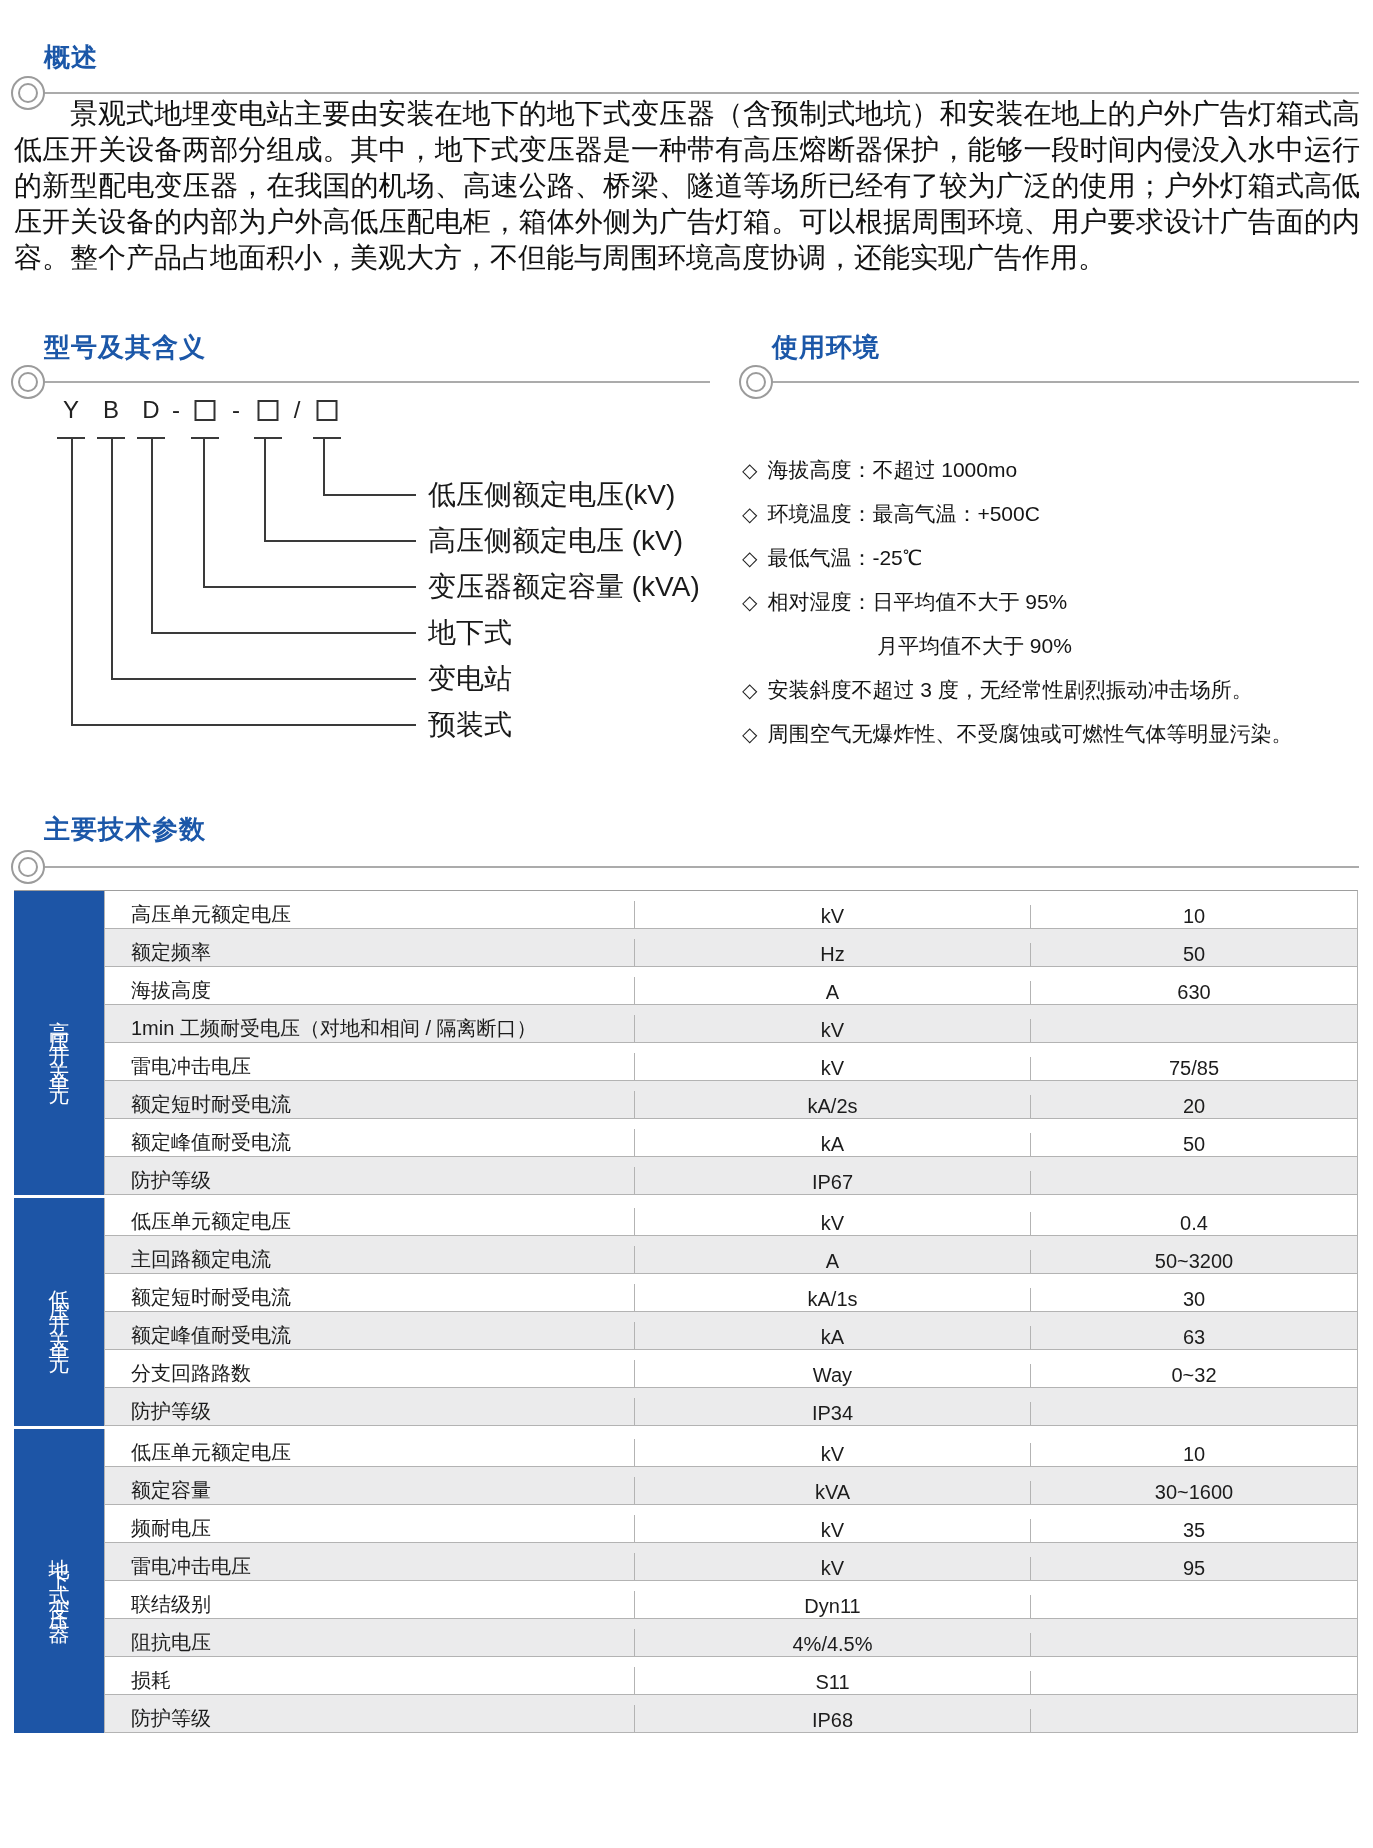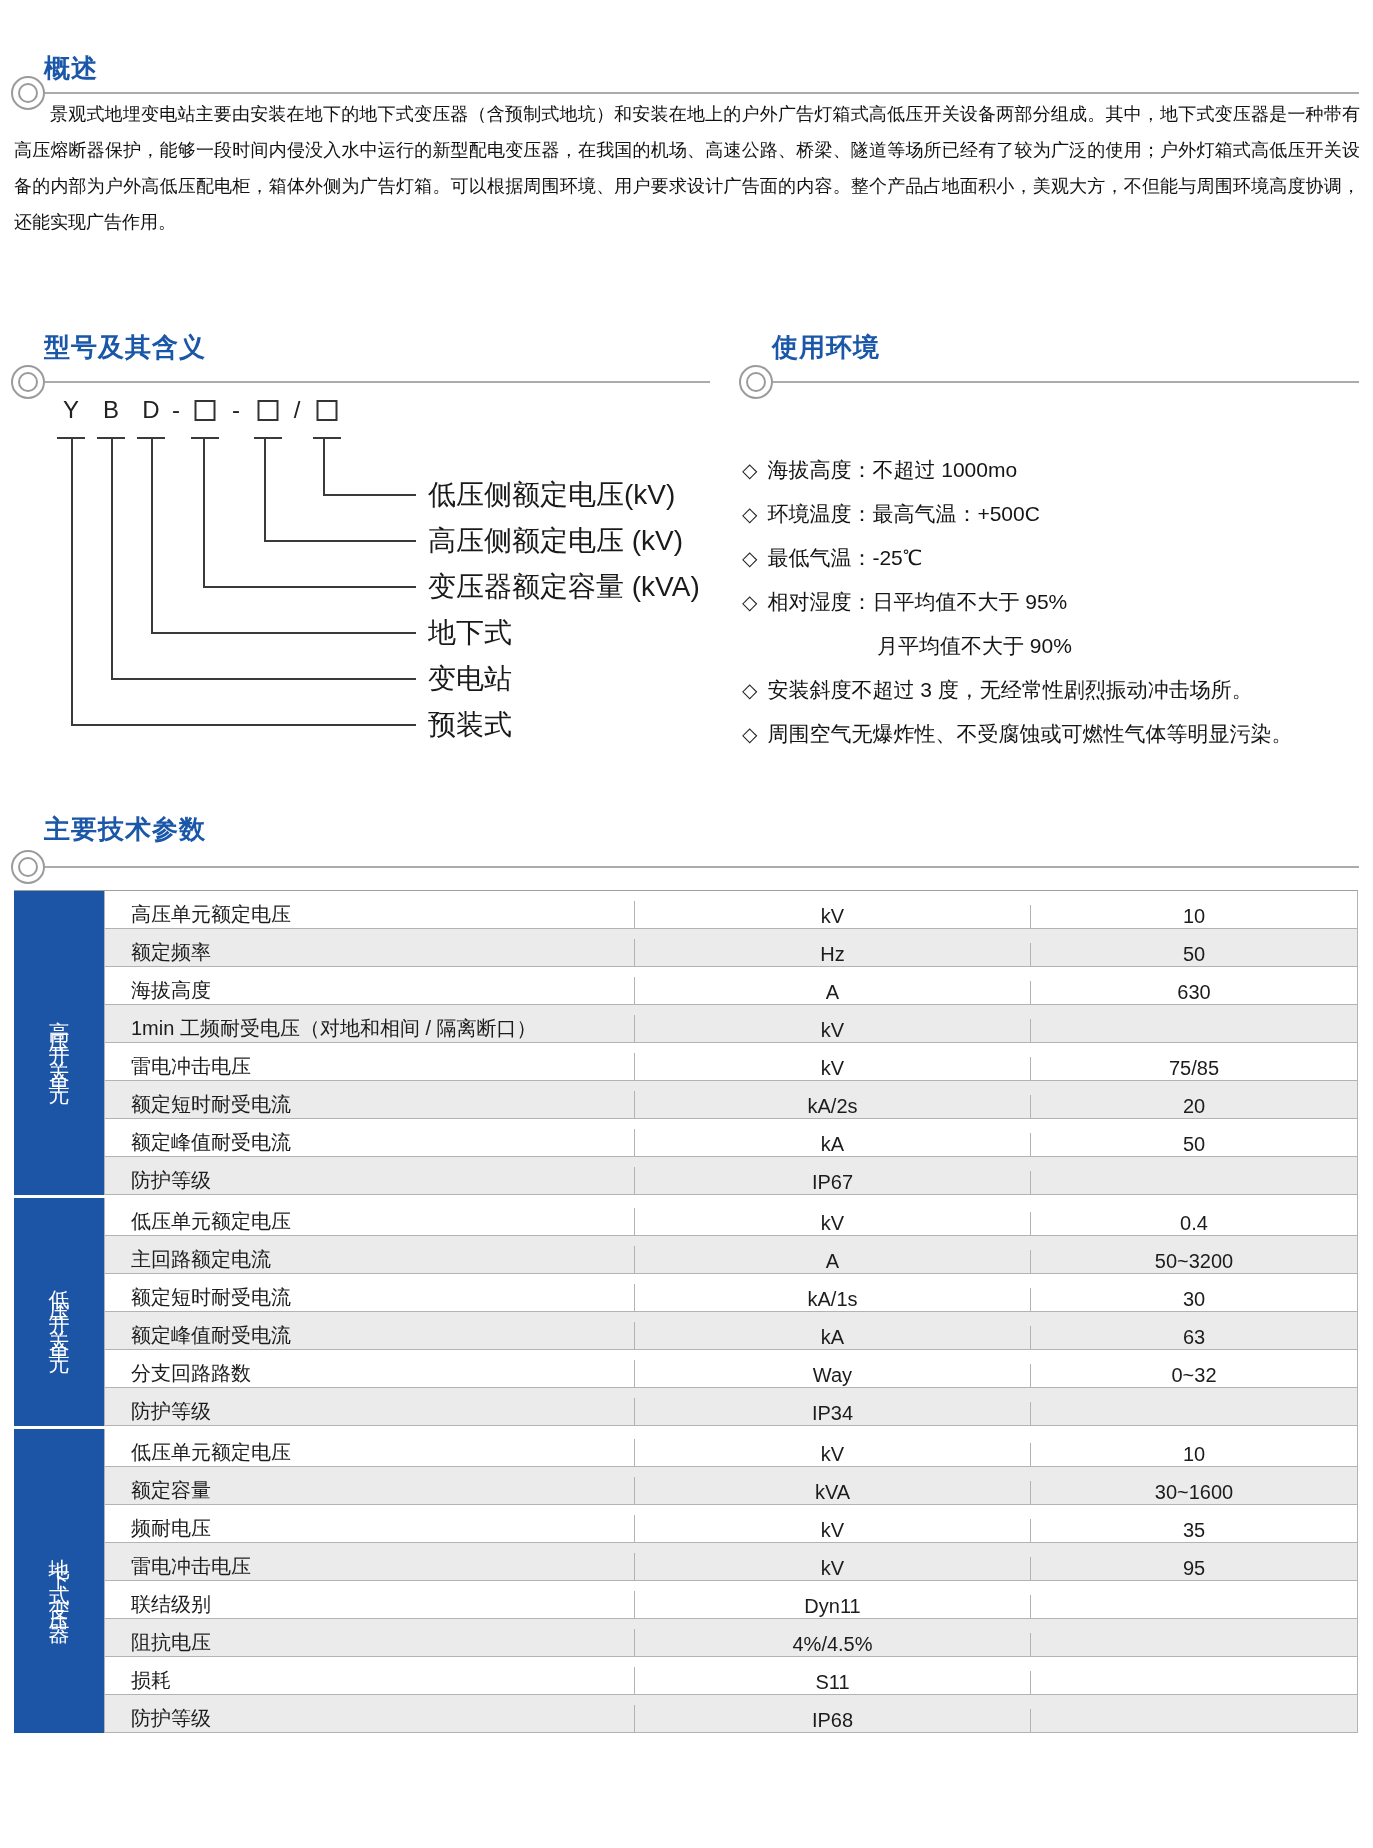--- a/index.html
+++ b/index.html
@@ -5,21 +5,21 @@
   html,body{margin:0;padding:0;background:#fff;}
   .page{position:relative;width:1373px;height:1848px;background:#fff;overflow:hidden;
         font-family:"Liberation Sans",sans-serif;color:#141414;}
   
   .sec-title{position:absolute;font-size:26px;font-weight:bold;color:#1b57a8;letter-spacing:1px;white-space:nowrap;}
   .sec-rule{position:absolute;height:2px;background:#ababab;}
   .ring{position:absolute;width:34px;height:34px;border:2px solid #9b9b9b;border-radius:50%;
         background:#fff;display:flex;align-items:center;justify-content:center;box-sizing:border-box;}
   .ring::after{content:"";width:20px;height:20px;border:2px solid #9b9b9b;border-radius:50%;box-sizing:border-box;}
   
-  .para{position:absolute;left:14px;top:96px;width:1346px;font-size:18px;line-height:36px;
+  .para{position:absolute;left:14px;top:96px;width:1346px;font-size:28px;line-height:36px;
         text-align:justify;text-indent:2em;color:#111;}
   
   .mchar{position:absolute;top:396px;transform:translateX(-50%);font-size:24px;color:#222;font-weight:500;}
   .mbox{position:absolute;top:400px;transform:translateX(-50%);width:21px;height:21px;
         border:2px solid #333;box-sizing:border-box;background:#fff;}
   .munder{position:absolute;top:437px;width:28px;height:2px;background:#3a3a3a;}
   .vline{position:absolute;width:2px;background:#3a3a3a;}
   .hline{position:absolute;height:2px;background:#3a3a3a;}
   .mlabel{position:absolute;left:428px;transform:translateY(-50%);font-size:28px;color:#1a1a1a;white-space:nowrap;}
   
@@ -38,21 +38,21 @@
   .tc{display:flex;align-items:center;font-size:20px;color:#1c1c1c;box-sizing:border-box;white-space:nowrap;}
   .tc.p{width:530px;padding-left:26px;border-right:1px solid #b3b3b3;}
   .tc.u{width:396px;justify-content:center;border-right:1px solid #b3b3b3;}
   .tc.v{flex:1;justify-content:center;}
 </style>
 </head>
 <body>
 
 <div class="page">
 
-  <div class="sec-title" style="left:44px;top:40px;margin-top:11px;">概述</div>
+  <div class="sec-title" style="left:44px;top:40px;">概述</div>
   <div class="sec-rule" style="left:20px;top:92px;width:1339px;"></div>
   <div class="ring" style="left:11px;top:76px;"></div>
   <div class="para">景观式地埋变电站主要由安装在地下的地下式变压器（含预制式地坑）和安装在地上的户外广告灯箱式高低压开关设备两部分组成。其中，地下式变压器是一种带有高压熔断器保护，能够一段时间内侵没入水中运行的新型配电变压器，在我国的机场、高速公路、桥梁、隧道等场所已经有了较为广泛的使用；户外灯箱式高低压开关设备的内部为户外高低压配电柜，箱体外侧为广告灯箱。可以根据周围环境、用户要求设计广告面的内容。整个产品占地面积小，美观大方，不但能与周围环境高度协调，还能实现广告作用。</div>
 
   <div class="sec-title" style="left:44px;top:330px;">型号及其含义</div>
   <div class="sec-rule" style="left:20px;top:381px;width:690px;"></div>
   <div class="ring" style="left:11px;top:365px;"></div>
   <div id="model-diagram">
       <span class="mchar" style="left: 71px;">Y</span>
       <span class="mchar" style="left: 111px;">B</span>

